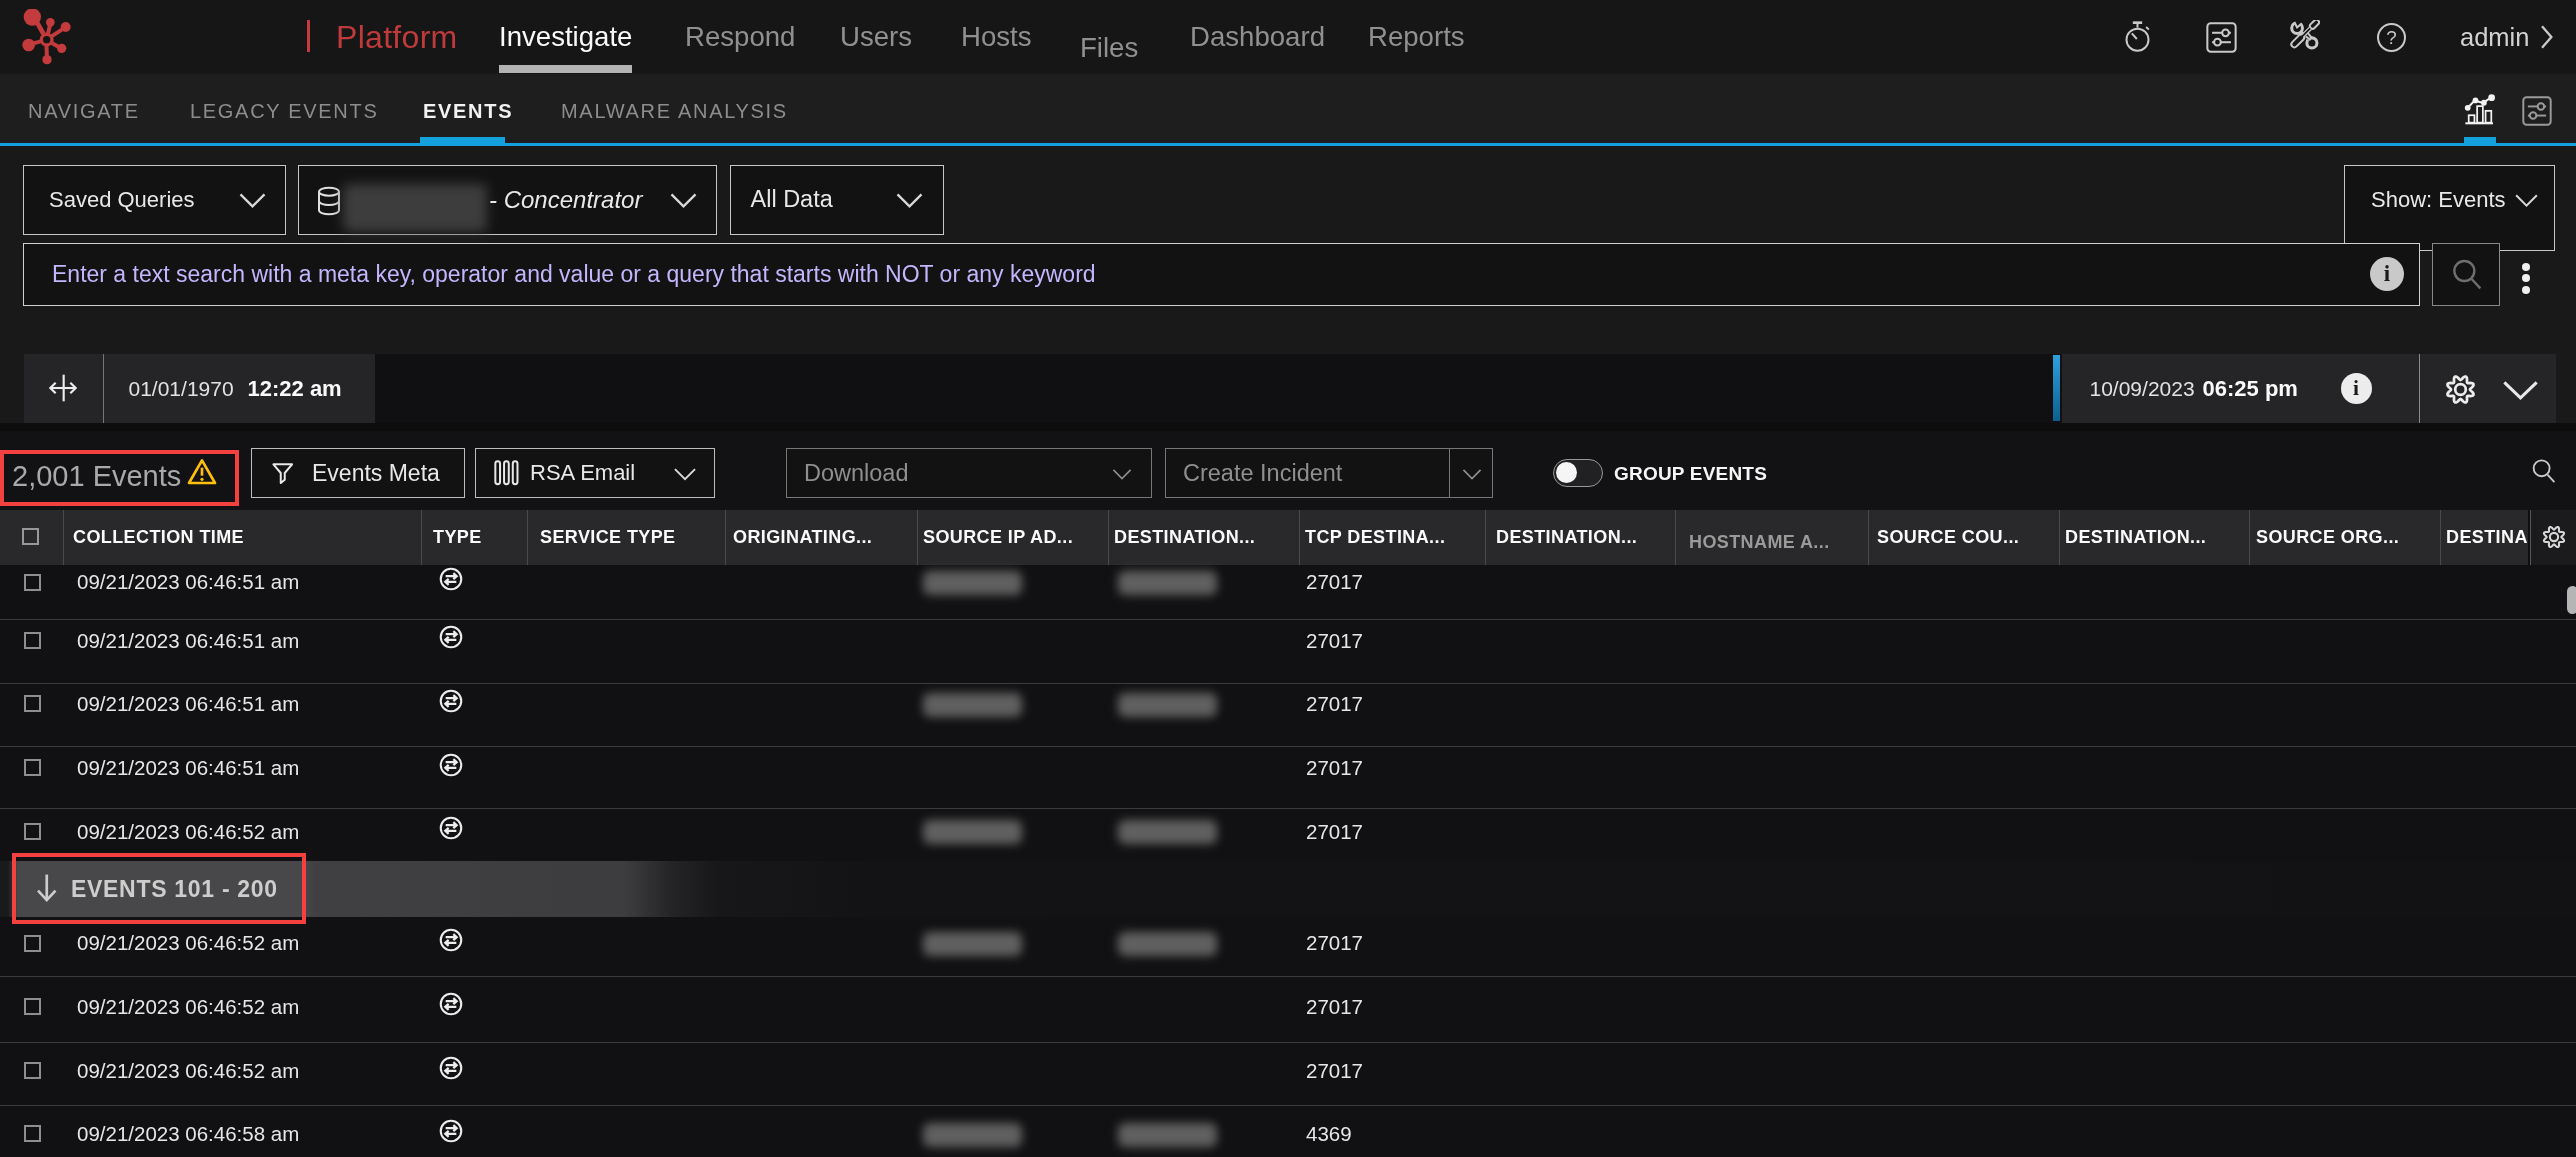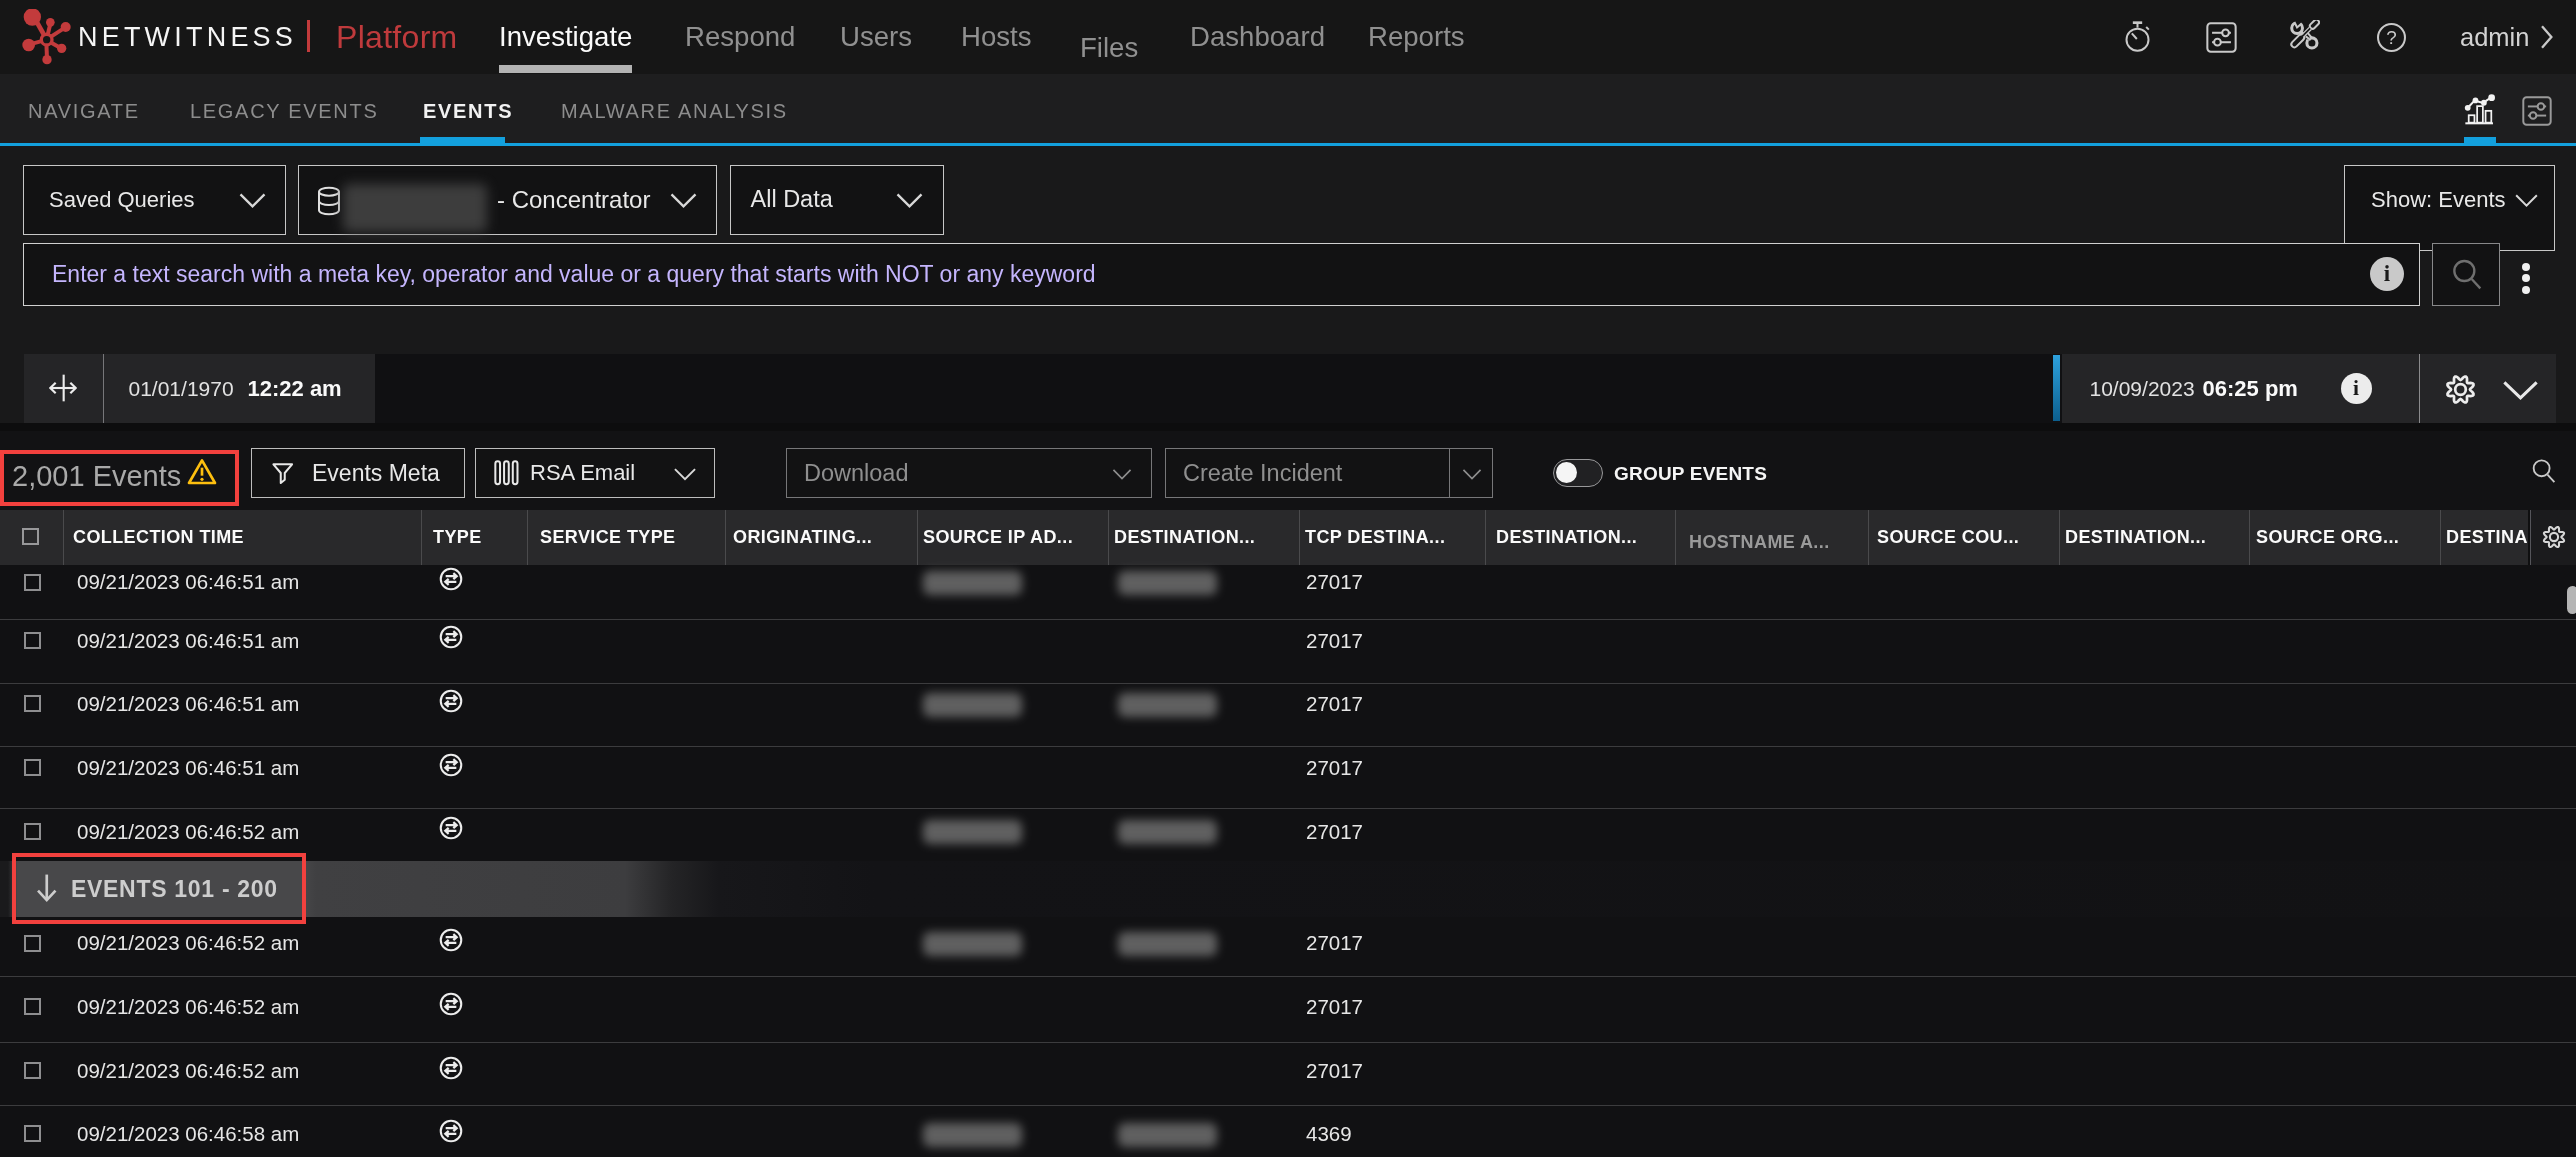--- a/index.html
+++ b/index.html
@@ -44,21 +44,20 @@
         <line x1="37" y1="75" x2="36" y2="49" stroke-width="6"></line>
         <circle cx="15" cy="12" r="13" stroke="none"></circle>
         <circle cx="42" cy="20" r="6.5" stroke="none"></circle>
         <circle cx="65" cy="27" r="7.5" stroke="none"></circle>
         <circle cx="9.5" cy="54" r="9.5" stroke="none"></circle>
         <circle cx="59" cy="59" r="7" stroke="none"></circle>
         <circle cx="37" cy="76" r="7" stroke="none"></circle>
         <circle cx="36.5" cy="46" r="8" fill="#161616" stroke-width="5"></circle>
       </g>
     </svg>
-    <div class="abs" style="left:78px;top:0;height:74px;line-height:75px;font-size:27px;letter-spacing:4.2px;color:#f5f5f5;">NETWITNESS</div>
     <div class="abs" style="left:307px;top:20px;width:2.7px;height:32px;background:#c33b3c;"></div>
     <div class="abs" style="left:336px;top:0;height:74px;line-height:75px;font-size:32px;letter-spacing:0.3px;color:#bf3a3c;">Platform</div>
     <div class="menuitem active" style="left:499px;">Investigate</div>
     <div class="menuitem" style="left:685px;">Respond</div>
     <div class="menuitem" style="left:840px;">Users</div>
     <div class="menuitem" style="left:961px;">Hosts</div>
     <div class="menuitem" style="left:1080px;margin-top:11px;">Files</div>
     <div class="menuitem" style="left:1190px;">Dashboard</div>
     <div class="menuitem" style="left:1368px;">Reports</div>
     <div class="abs" style="left:499px;top:65px;width:133px;height:8px;background:#b3b3b3;"></div>
@@ -155,21 +154,21 @@
   </div>
   <div class="box" style="left:298px;top:165px;width:419px;height:70px;">
     <svg class="abs" style="left:18px;top:19.5px" width="24" height="30" viewBox="0 0 36 44">
       <g stroke="#e0e0e0" stroke-width="3" fill="none">
         <ellipse cx="18" cy="8" rx="15" ry="6"></ellipse>
         <path d="M3 8 V22 c0 3.3 6.7 6 15 6 s15 -2.7 15 -6 V8"></path>
         <path d="M3 22 V36 c0 3.3 6.7 6 15 6 s15 -2.7 15 -6 V22"></path>
       </g>
     </svg>
     <div class="abs" style="left:44px;top:17.5px;width:144px;height:48px;background:#424242;border-radius:5.4px;filter:blur(6px);opacity:.9;"></div>
-    <div class="lbl" style="left:198px;top:0;height:67px;line-height:67px;font-size:24px;">- Concentrator</div>
+    <div class="lbl" style="left:190px;top:0;height:67px;line-height:67px;font-size:24px;font-style:italic;">- Concentrator</div>
     <svg class="abs" style="right:19px;top:27px" width="27" height="16" viewBox="0 0 40 24">
         <path class="chev" d="M2 2 L20 20 L38 2"></path>
       </svg>
   </div>
   <div class="box" style="left:730px;top:165px;width:214px;height:70px;">
     <div class="lbl" style="left:19.5px;top:0;height:67px;line-height:67px;font-size:23.5px;">All Data</div>
     <svg class="abs" style="right:20px;top:27px" width="27" height="16" viewBox="0 0 40 24">
         <path class="chev" d="M2 2 L20 20 L38 2"></path>
       </svg>
   </div>

